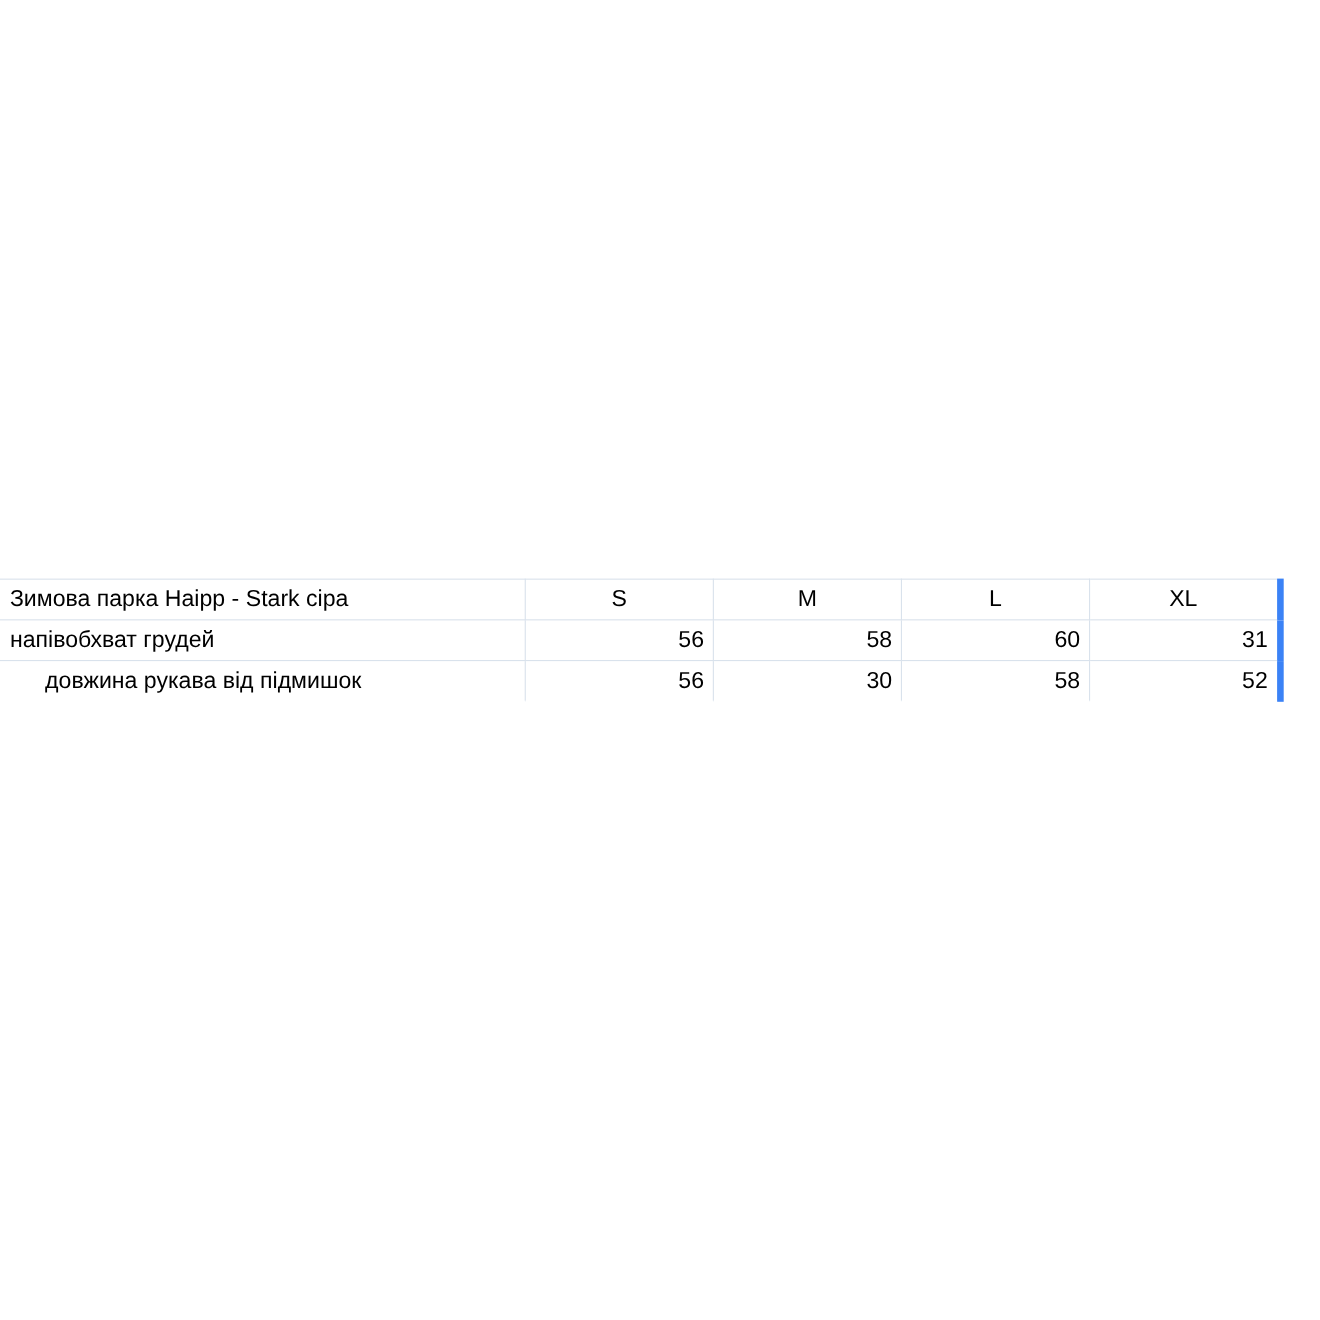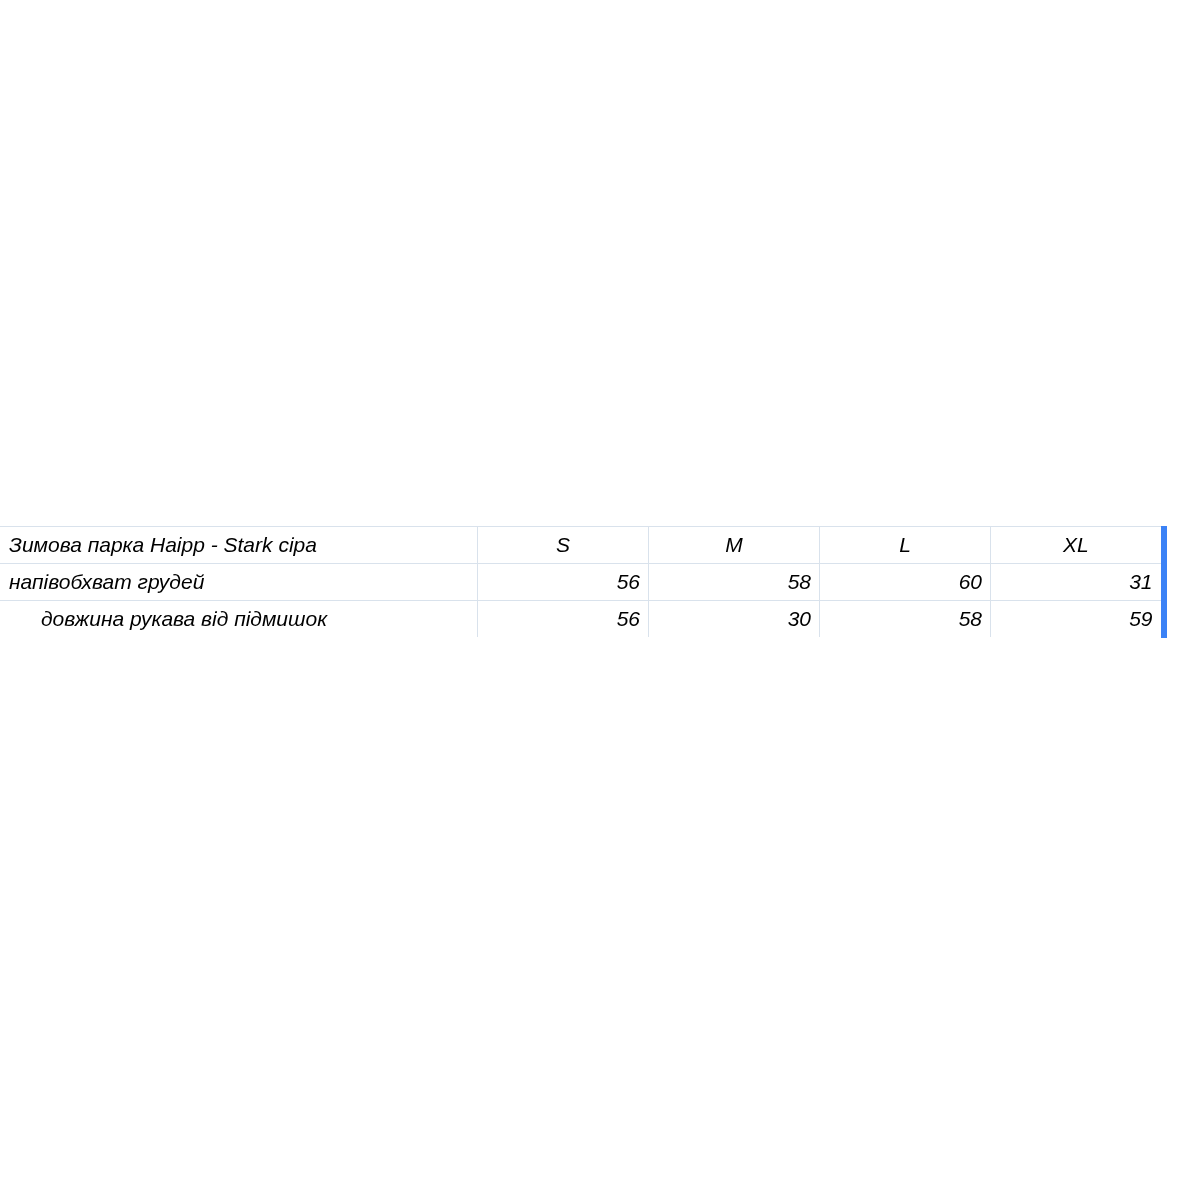--- a/index.html
+++ b/index.html
@@ -32,21 +32,20 @@
     color: #000000;
   }
   table.size-table td {
     border: 1px solid #d9e2ec;
     padding: 2px 8px 3px 8px;
     height: 31px;
     line-height: 27px;
     vertical-align: middle;
     white-space: nowrap;
     overflow: hidden;
-    font-style: italic;
   }
   
   col.c-label { width: 477px; }
   col.c-size  { width: 171px; }
   col.c-last  { width: 173px; }
 
   td.label {
     text-align: left;
     padding-left: 6px;
   }
@@ -100,19 +99,19 @@
           <td class="num">56</td>
           <td class="num">58</td>
           <td class="num">60</td>
           <td class="num">31</td>
         </tr>
         <tr>
           <td class="label">довжина рукава від підмишок</td>
           <td class="num">56</td>
           <td class="num">30</td>
           <td class="num">58</td>
-          <td class="num">59</td>
+          <td class="num">52</td>
         </tr>
       </tbody>
     </table>
   </div>
 
 </div>
 
 </body></html>

